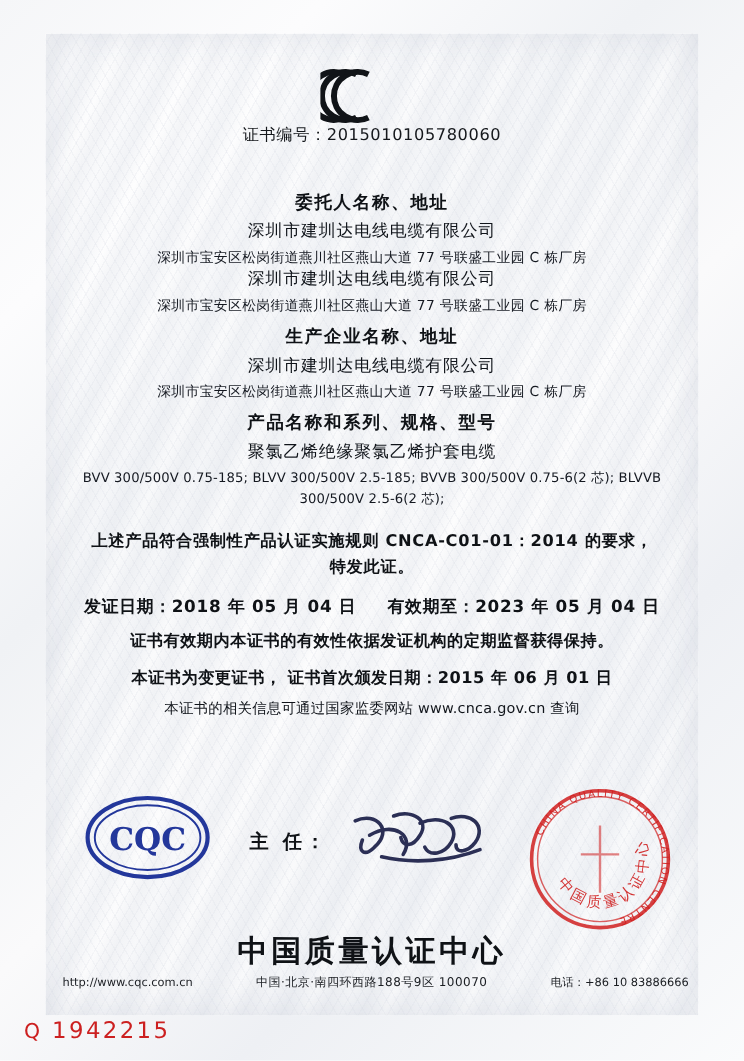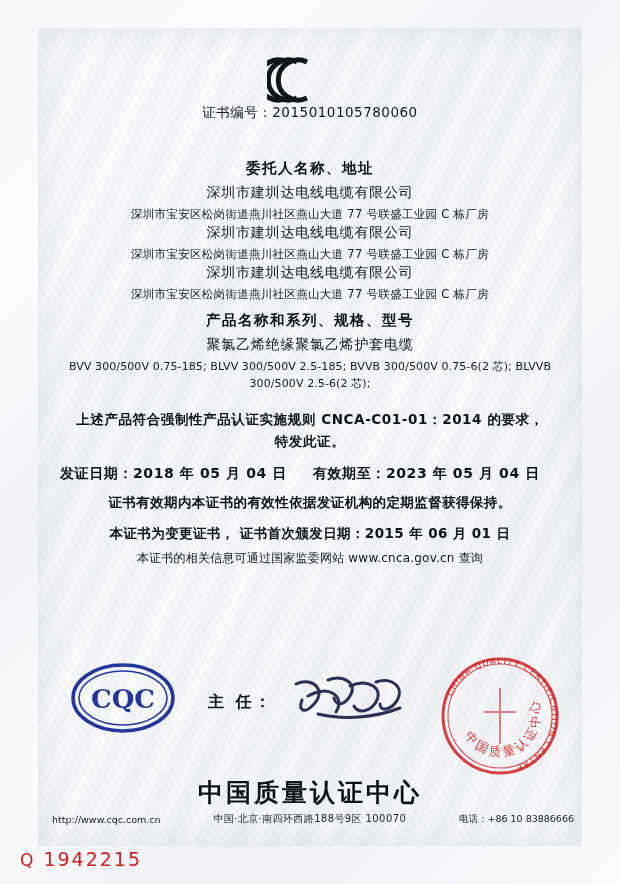--- a/index.html
+++ b/index.html
@@ -136,21 +136,21 @@
     color: #0f1216;
     line-height: 1.65;
     letter-spacing: 0.6px;
   }
   .statement .second {
     display: block;
   }
 
   .dates {
     margin-top: 12px;
-    text-align: left;
+    text-align: center;
     font-family: "DejaVu Sans", sans-serif;
     font-size: 14px;
     font-weight: bold;
     color: #0f1216;
     letter-spacing: 0.6px;
   }
   .dates .gap { display: inline-block; width: 26px; }
   .note {
     margin-top: 8px;
     text-align: center;
@@ -282,20 +282,21 @@
       <div class="sec-line-lg">深圳市建圳达电线电缆有限公司</div>
       <div class="sec-line-sm">深圳市宝安区松岗街道燕川社区燕山大道 77 号联盛工业园 C 栋厂房</div>
     </div>
 
     <div class="sec">
       <div class="sec-line-lg">深圳市建圳达电线电缆有限公司</div>
       <div class="sec-line-sm">深圳市宝安区松岗街道燕川社区燕山大道 77 号联盛工业园 C 栋厂房</div>
     </div>
 
     <div class="sec">
+      <div class="sec-label">生产企业名称、地址</div>
       <div class="sec-line-lg">深圳市建圳达电线电缆有限公司</div>
       <div class="sec-line-sm">深圳市宝安区松岗街道燕川社区燕山大道 77 号联盛工业园 C 栋厂房</div>
     </div>
 
     <div class="sec">
       <div class="sec-label">产品名称和系列、规格、型号</div>
       <div class="sec-line-lg">聚氯乙烯绝缘聚氯乙烯护套电缆</div>
       <div class="model-line">BVV 300/500V 0.75-185; BLVV 300/500V 2.5-185; BVVB 300/500V 0.75-6(2 芯); BLVVB</div>
       <div class="model-line">300/500V 2.5-6(2 芯);</div>
     </div>

